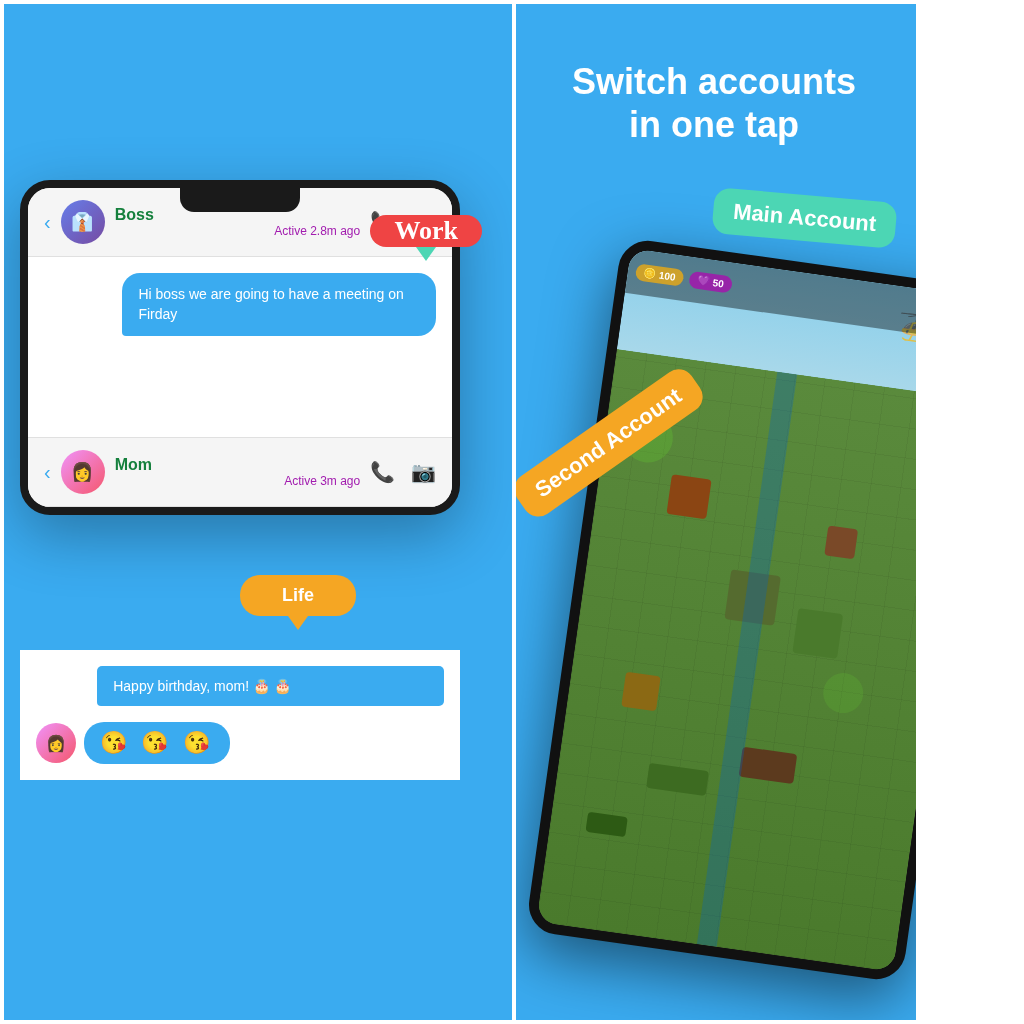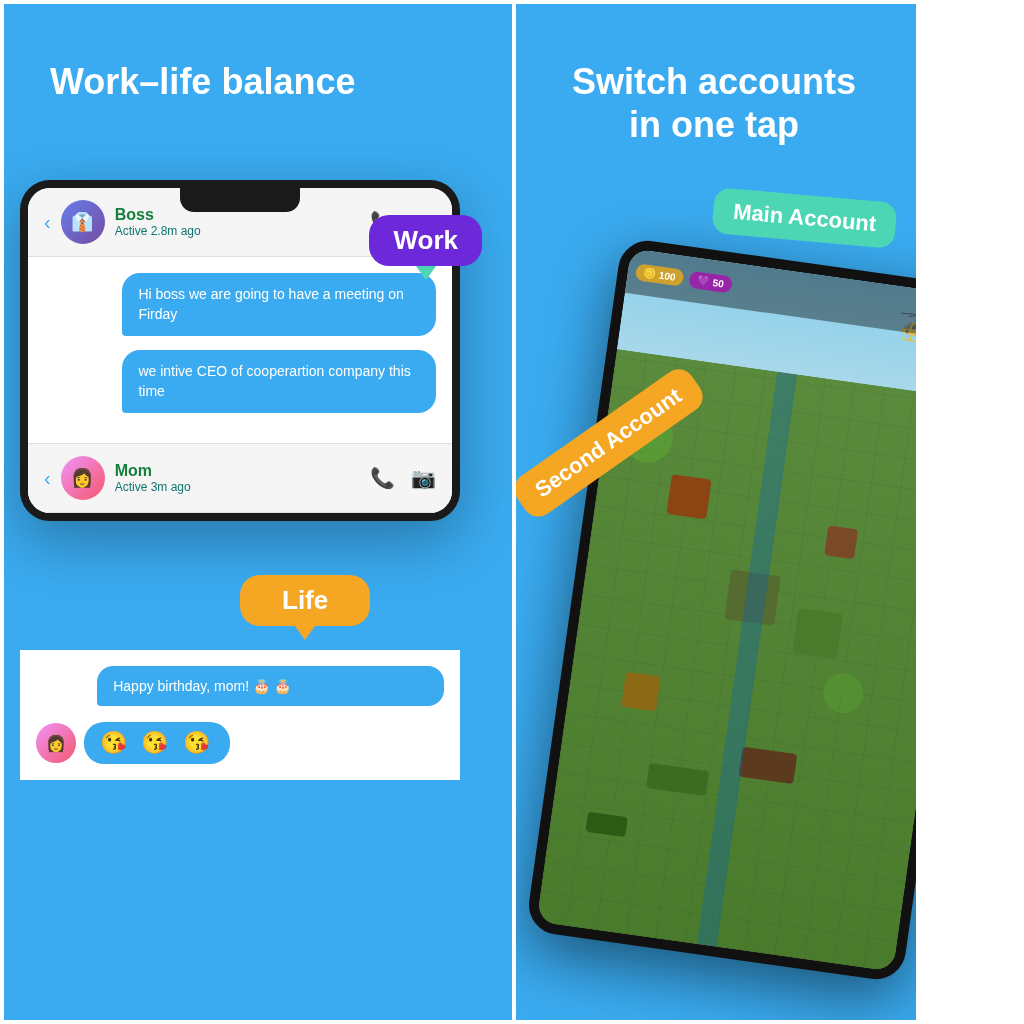--- a/index.html
+++ b/index.html
@@ -75,57 +75,58 @@
     .avatar.boss-avatar {
       background: linear-gradient(135deg, #667eea 0%, #764ba2 100%);
     }
 
     .avatar.mom-avatar {
       background: linear-gradient(135deg, #f093fb 0%, #f5576c 100%);
     }
 
     .contact-info { flex: 1; }
     .contact-name { font-size: 16px; font-weight: 600; color: #15803d; }
-    .contact-status { font-size: 12px; color: #0f766e; }
+    .contact-status { font-size: 12px; color: #a21caf; text-align: right; }
 
     .action-icons { display: flex; gap: 16px; }
     .action-icon { color: #3AABF0; font-size: 20px; }
 
     
     .chat-messages-boss {
       background: white;
       padding: 16px;
       min-height: 180px;
     }
 
     .message-bubble {
       background: #3AABF0;
       color: white;
       padding: 12px 16px;
       border-radius: 18px;
       border-bottom-left-radius: 4px;
       max-width: 80%;
       margin-left: auto;
-      margin-bottom: 14px;
+      margin-bottom: 26px;
       font-size: 14px;
       line-height: 1.4;
     }
 
     
     .work-label {
       position: absolute;
       top: 215px;
       right: 30px;
-      background: #6d28d9;
+      background: #ef4444;
       color: white;
       font-size: 26px;
       font-weight: 700;
-      padding: 10px 24px;
+      padding: 1px 24px;
       border-radius: 20px;
       z-index: 10;
+      font-family: Liberation Serif, serif;
     }
     .work-label::after {
       content: '';
       position: absolute;
       bottom: -14px;
       left: 50%;
       transform: translateX(-50%);
       border-left: 10px solid transparent;
       border-right: 10px solid transparent;
       border-top: 14px solid #4CD6B4;
@@ -142,21 +143,21 @@
       border-bottom: 1px solid #e0e0e0;
     }
 
     
     .life-label {
       position: absolute;
       top: 575px;
       left: 240px;
       background: #F5A623;
       color: white;
-      font-size: 26px;
+      font-size: 18px;
       font-weight: 700;
       padding: 10px 42px;
       border-radius: 20px;
       z-index: 10;
     }
     .life-label::after {
       content: '';
       position: absolute;
       bottom: -14px;
       left: 50%;
@@ -173,21 +174,21 @@
       left: 20px;
       width: 440px;
       background: white;
       padding: 16px;
     }
 
     .birthday-msg {
       background: #3AABF0;
       color: white;
       padding: 12px 16px;
-      border-radius: 16px;
+      border-radius: 5px;
       border-bottom-left-radius: 4px;
       max-width: 85%;
       margin-left: auto;
       margin-bottom: 16px;
       font-size: 14px;
     }
 
     .emoji-row {
       display: flex;
       align-items: center;
@@ -387,21 +388,20 @@
       background: #1a1a1a;
       border-radius: 0 0 14px 14px;
       z-index: 10;
     }
 
   </style>
 </head>
 <body>
 
 <div class="left-panel">
-  <h1 class="headline">Work–life balance</h1>
 
   <div class="work-label">Work</div>
 
   <div class="phone-mockup-left">
     <div class="phone-notch"></div>
 
     <div class="chat-section-boss">
       <span class="back-arrow">‹</span>
       <div class="avatar boss-avatar">
         <span style="color:white;font-size:18px;">👔</span>
@@ -411,21 +411,20 @@
         <div class="contact-status">Active 2.8m ago</div>
       </div>
       <div class="action-icons">
         <span class="action-icon">📞</span>
         <span class="action-icon">📷</span>
       </div>
     </div>
 
     <div class="chat-messages-boss">
       <div class="message-bubble">Hi boss we are going to have a meeting on Firday</div>
-      <div class="message-bubble">we intive CEO of cooperartion company this time</div>
     </div>
 
     <div class="chat-section-mom">
       <span class="back-arrow">‹</span>
       <div class="avatar mom-avatar">
         <span style="color:white;font-size:18px;">👩</span>
       </div>
       <div class="contact-info">
         <div class="contact-name">Mom</div>
         <div class="contact-status">Active 3m ago</div>

